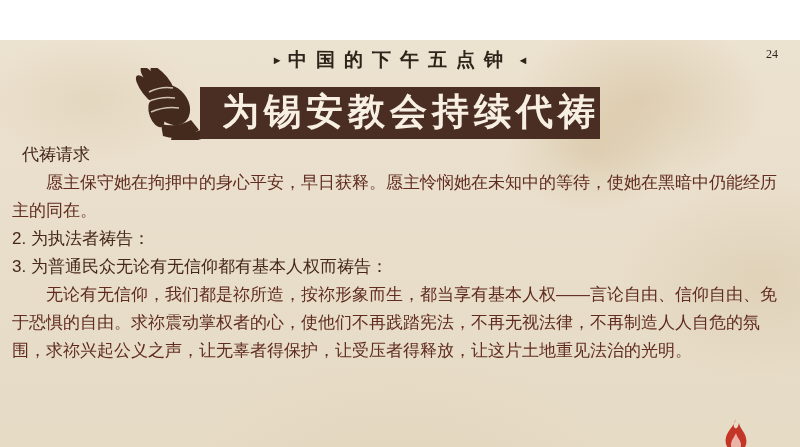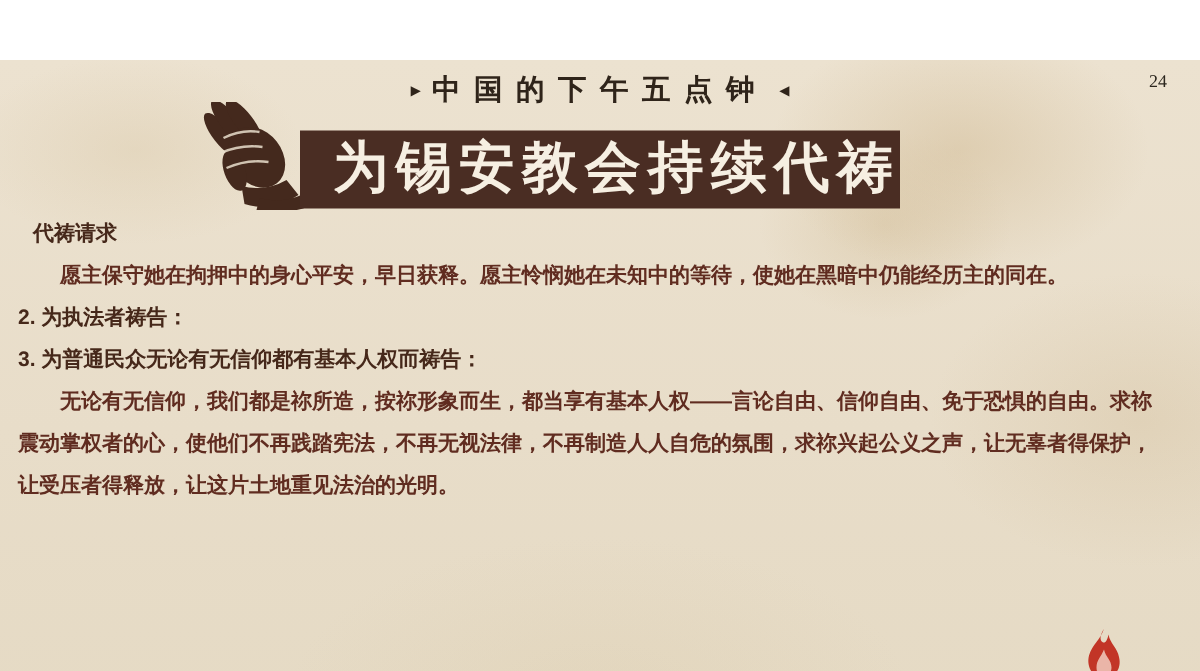--- a/index.html
+++ b/index.html
@@ -46,21 +46,21 @@
   .banner .title{
     color:#f6efe2;
     font-size:37px;font-weight:bold;
     letter-spacing:5px;
     white-space:nowrap;
     transform:translateY(-1px);
   }
   
   .content{
     position:absolute;top:101px;left:12px;right:19px;
-    font-size:14px;font-weight:bold;
+    font-size:17px;font-weight:normal;
     line-height:28px;
   }
   .intro-heading{color:#46281a;padding-left:10px;}
   .sec-heading{color:#46281a;}
   .sec-text{color:#602c20;text-indent:2em;margin:0;}
   
   .logo{position:absolute;right:6px;bottom:0;width:120px;height:66px;}
   .logo .flame{position:absolute;left:50px;top:-2px;width:24px;height:40px;}
   .logo .lockup{position:absolute;left:0;bottom:4px;width:120px;display:flex;align-items:flex-end;}
   .logo .brand{

